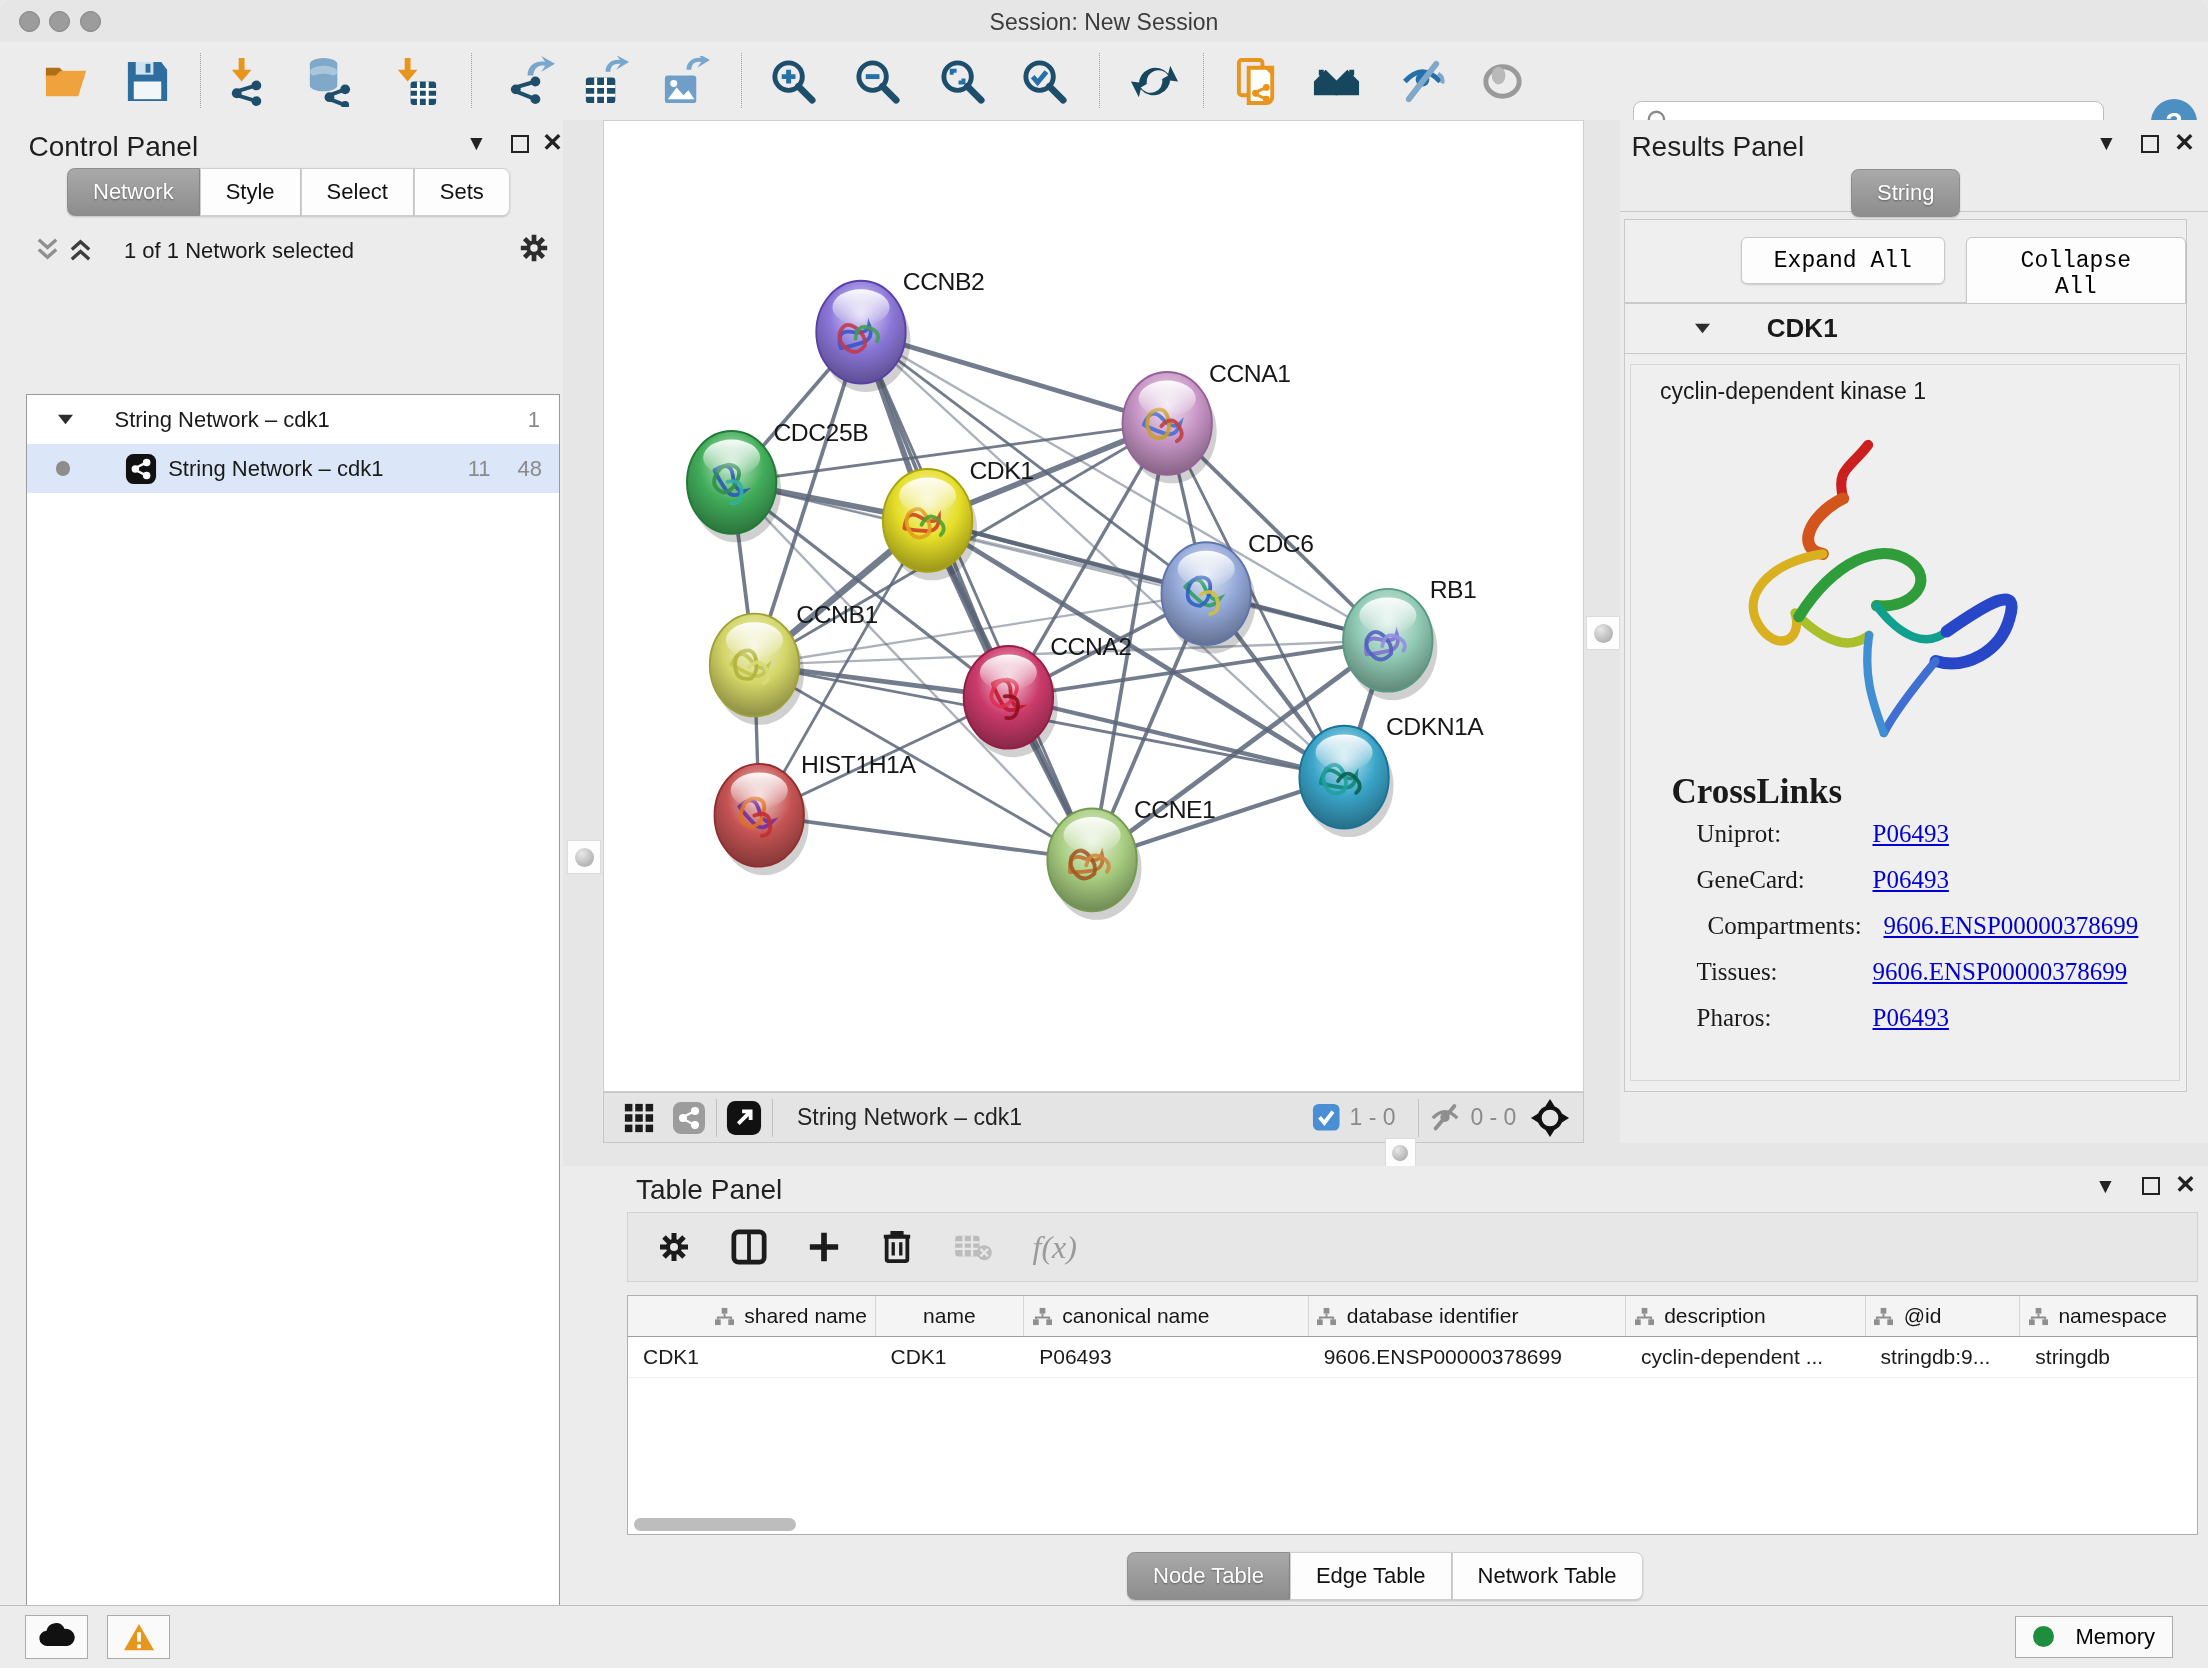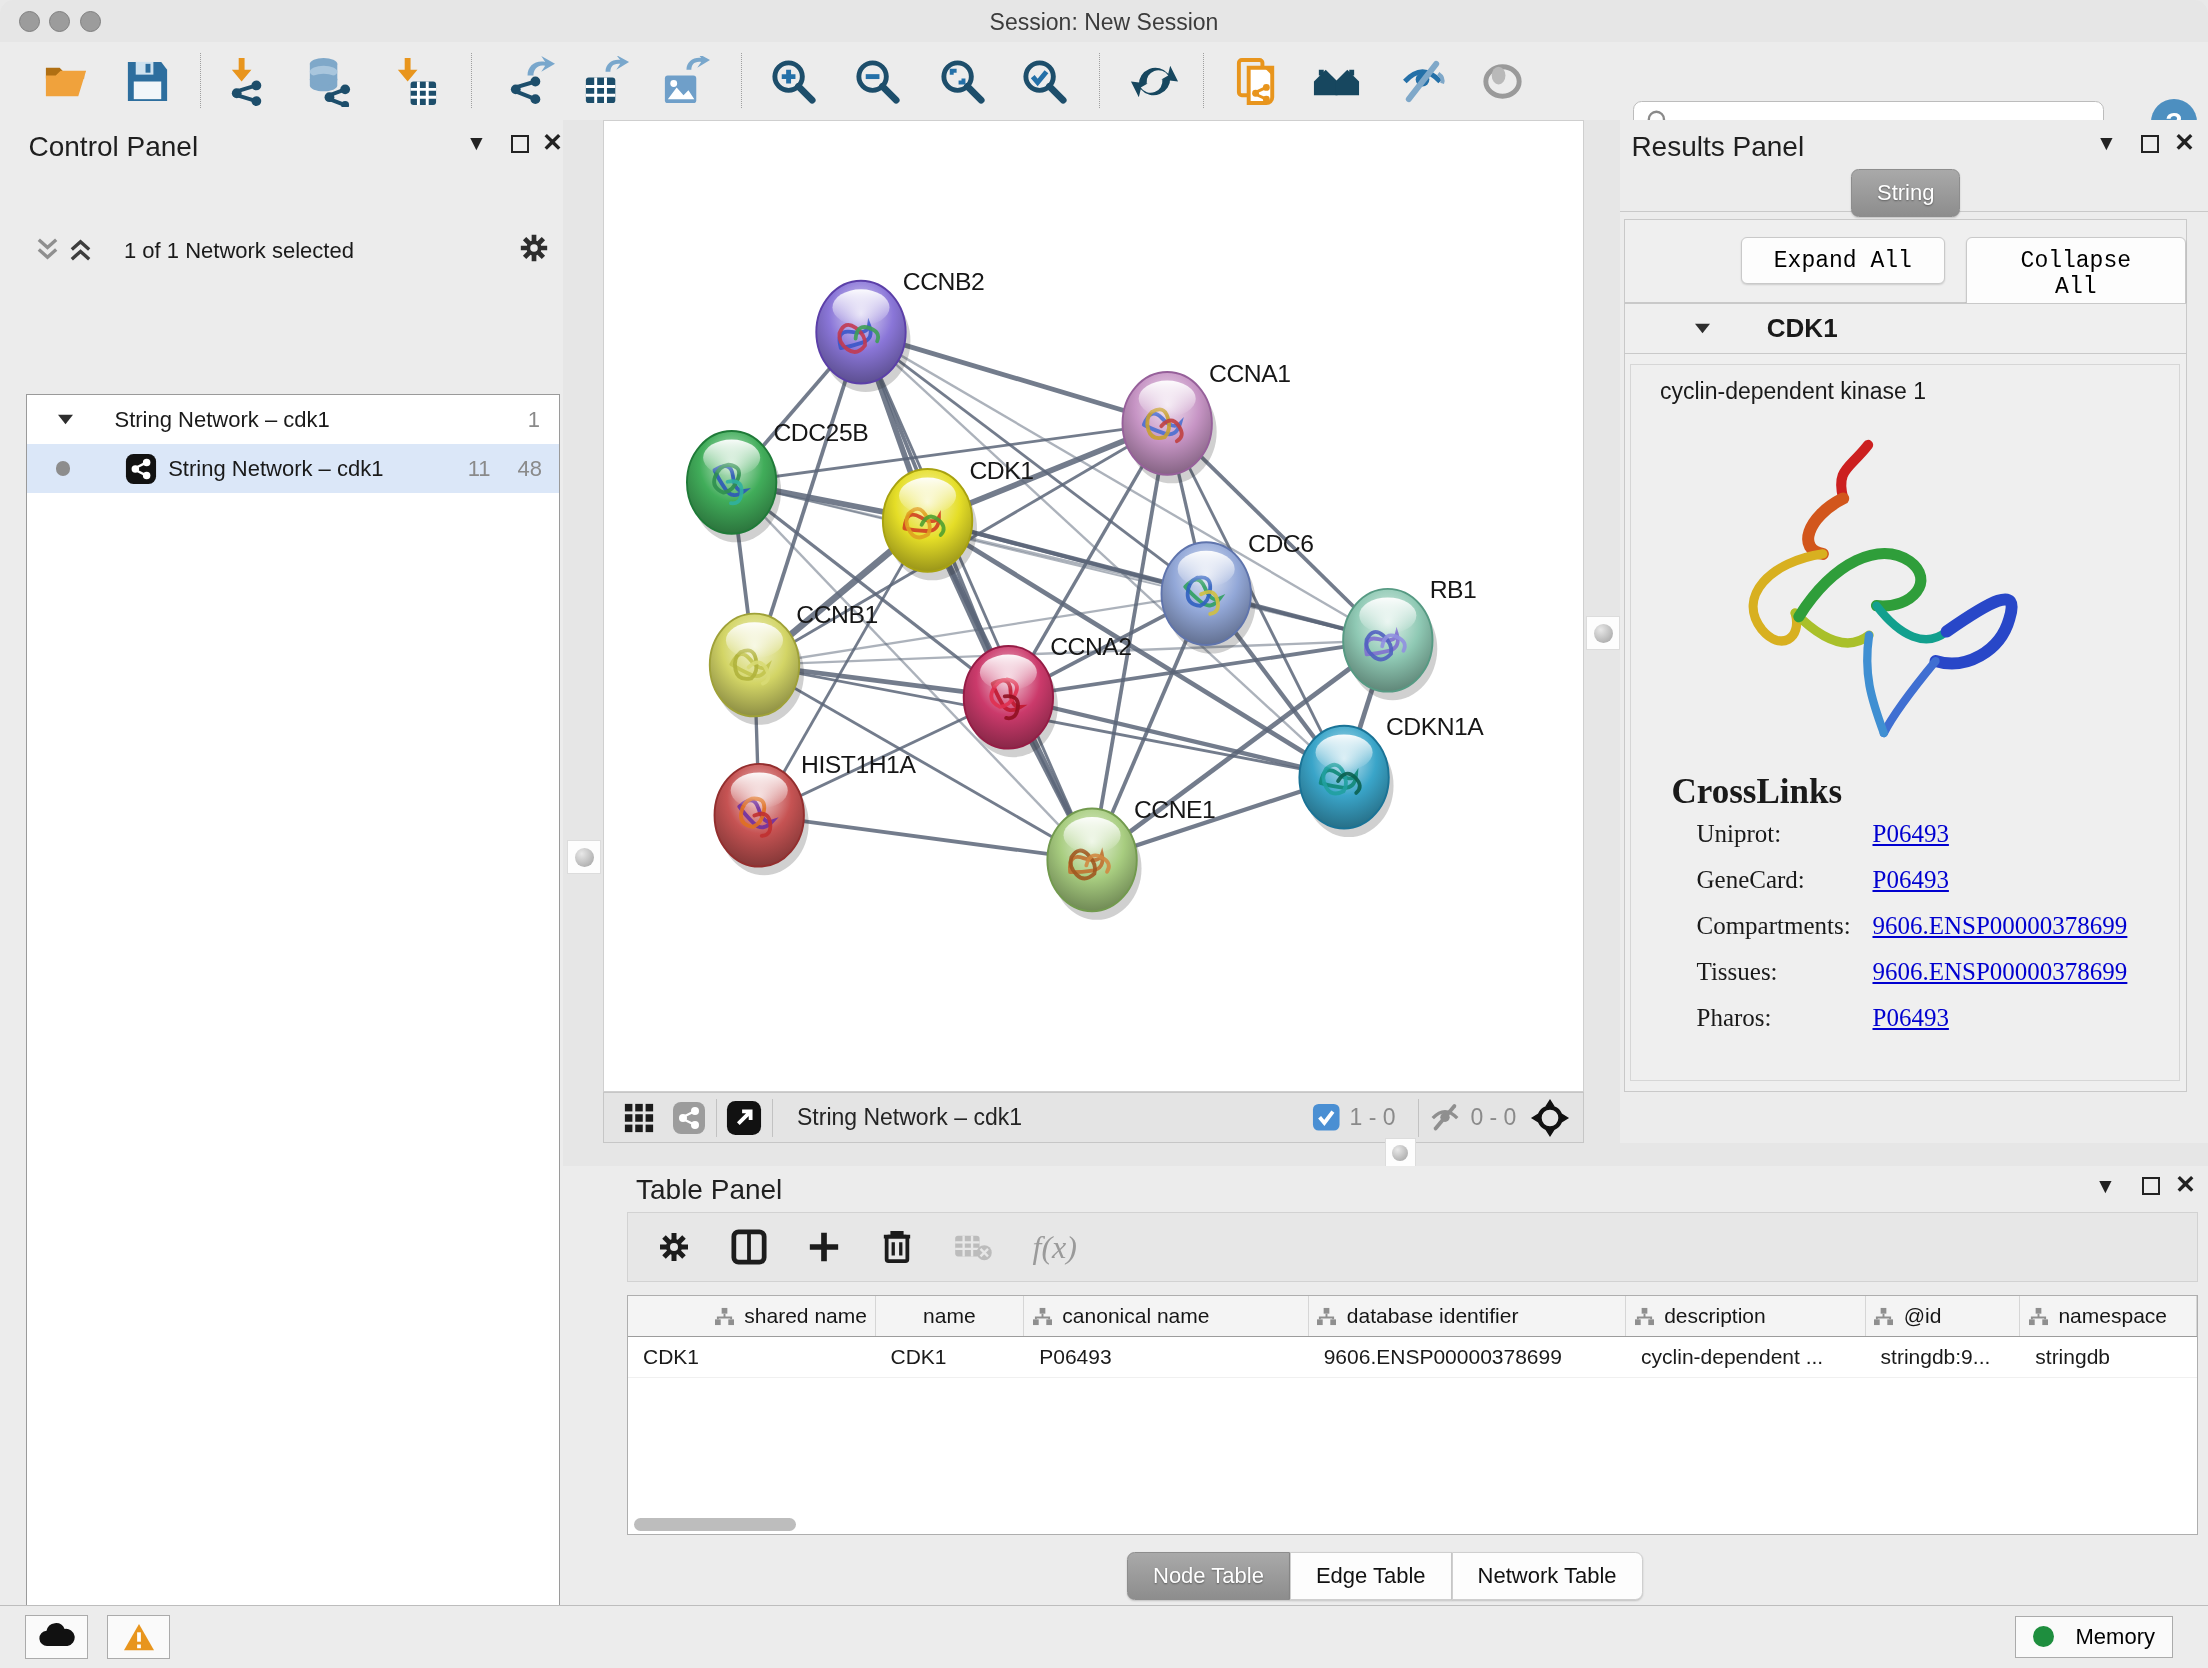--- a/index.html
+++ b/index.html
@@ -208,20 +208,26 @@
     </div>
     <button class="helpbtn">?</button>
   </div>
 
   <div class="abs" style="left:0;top:120px;width:563px;height:1486px;background:#ececec;border-right:1px solid #c4c4c4;">
     <span class="panel-title abs" style="left:28.5px;top:11.4px">Control Panel</span>
     <span class="pctl abs" style="left:466px;top:11.4px">▼</span>
     <span class="float-sq abs" style="left:511px;top:15px"></span>
     <span class="pctl xglyph abs" style="left:542px;top:7.6px">✕</span>
 
+    <div class="seg" style="left:67px;top:48px">
+      <div class="tab sel">Network</div>
+      <div class="tab">Style</div>
+      <div class="tab">Select</div>
+      <div class="tab">Sets</div>
+    </div>
 
     <svg class="abs" style="left:34px;top:116px" width="27" height="27" viewBox="0 0 28 28">
         <path d="M5 4l9 8 9-8M5 14l9 8 9-8" fill="none" stroke="#8f8f8f" stroke-width="3.5"></path>
       </svg>
     <svg class="abs" style="left:67px;top:116px" width="27" height="27" viewBox="0 0 28 28">
         <path d="M5 24l9-8 9 8M5 14l9-8 9 8" fill="none" stroke="#3d3d3d" stroke-width="3.5"></path>
       </svg>
     <span class="abs" style="left:124px;top:118px;font-size:22px">1 of 1 Network selected</span>
     <svg class="abs" style="left:518px;top:112px" width="32" height="32" viewBox="0 0 34 34">
         <g fill="#2d2d2d">
@@ -609,21 +615,21 @@
         <div id="crosslinks" style="position:absolute;left:65px;top:455px;width:457px">
             <div style="display: flex; font-size: 25px; margin-bottom: 18px; font-family: &quot;Liberation Serif&quot;, serif;">
               <span style="width: 176px;">Uniprot:</span>
               <a class="xlink">P06493</a>
             </div>
             <div style="display: flex; font-size: 25px; margin-bottom: 18px; font-family: &quot;Liberation Serif&quot;, serif;">
               <span style="width: 176px;">GeneCard:</span>
               <a class="xlink">P06493</a>
             </div>
             <div style="display: flex; font-size: 25px; margin-bottom: 18px; font-family: &quot;Liberation Serif&quot;, serif;">
-              <span style="width: 176px;">Compartments:</span>
+              <span style="width: 176px; margin-left: 11px;">Compartments:</span>
               <a class="xlink">9606.ENSP00000378699</a>
             </div>
             <div style="display: flex; font-size: 25px; margin-bottom: 18px; font-family: &quot;Liberation Serif&quot;, serif;">
               <span style="width: 176px;">Tissues:</span>
               <a class="xlink">9606.ENSP00000378699</a>
             </div>
             <div style="display: flex; font-size: 25px; margin-bottom: 18px; font-family: &quot;Liberation Serif&quot;, serif;">
               <span style="width: 176px;">Pharos:</span>
               <a class="xlink">P06493</a>
             </div>

